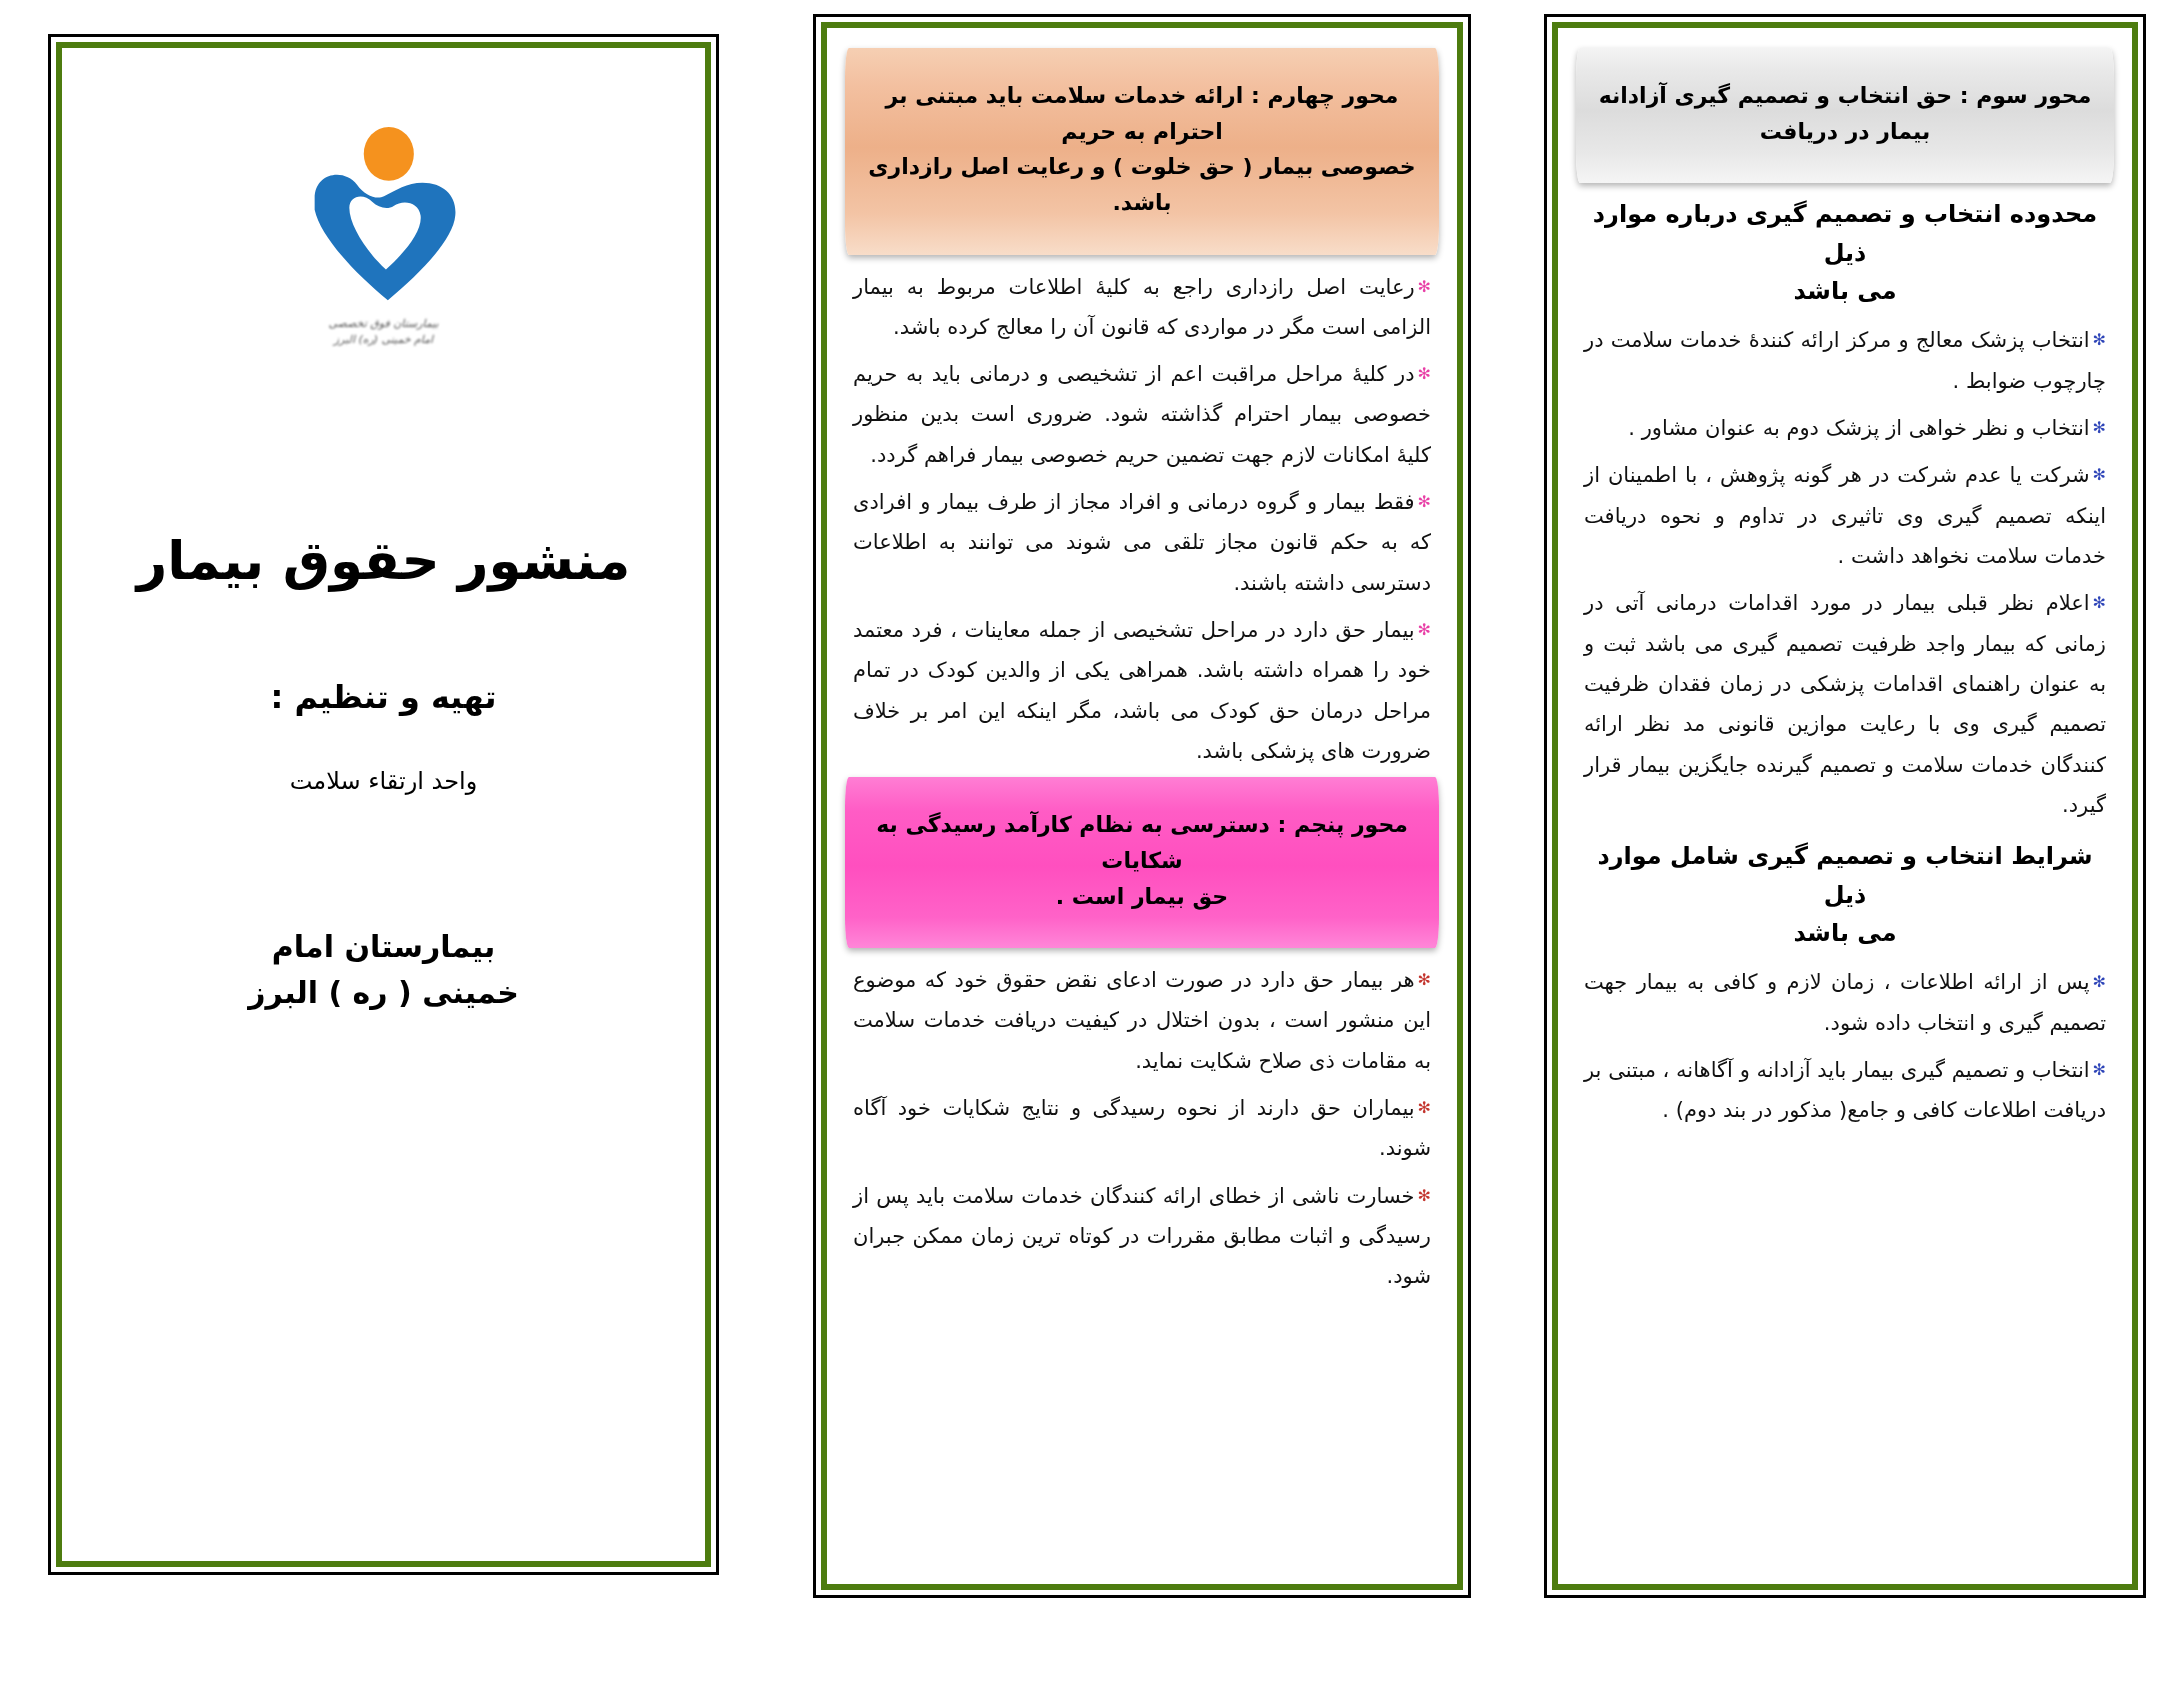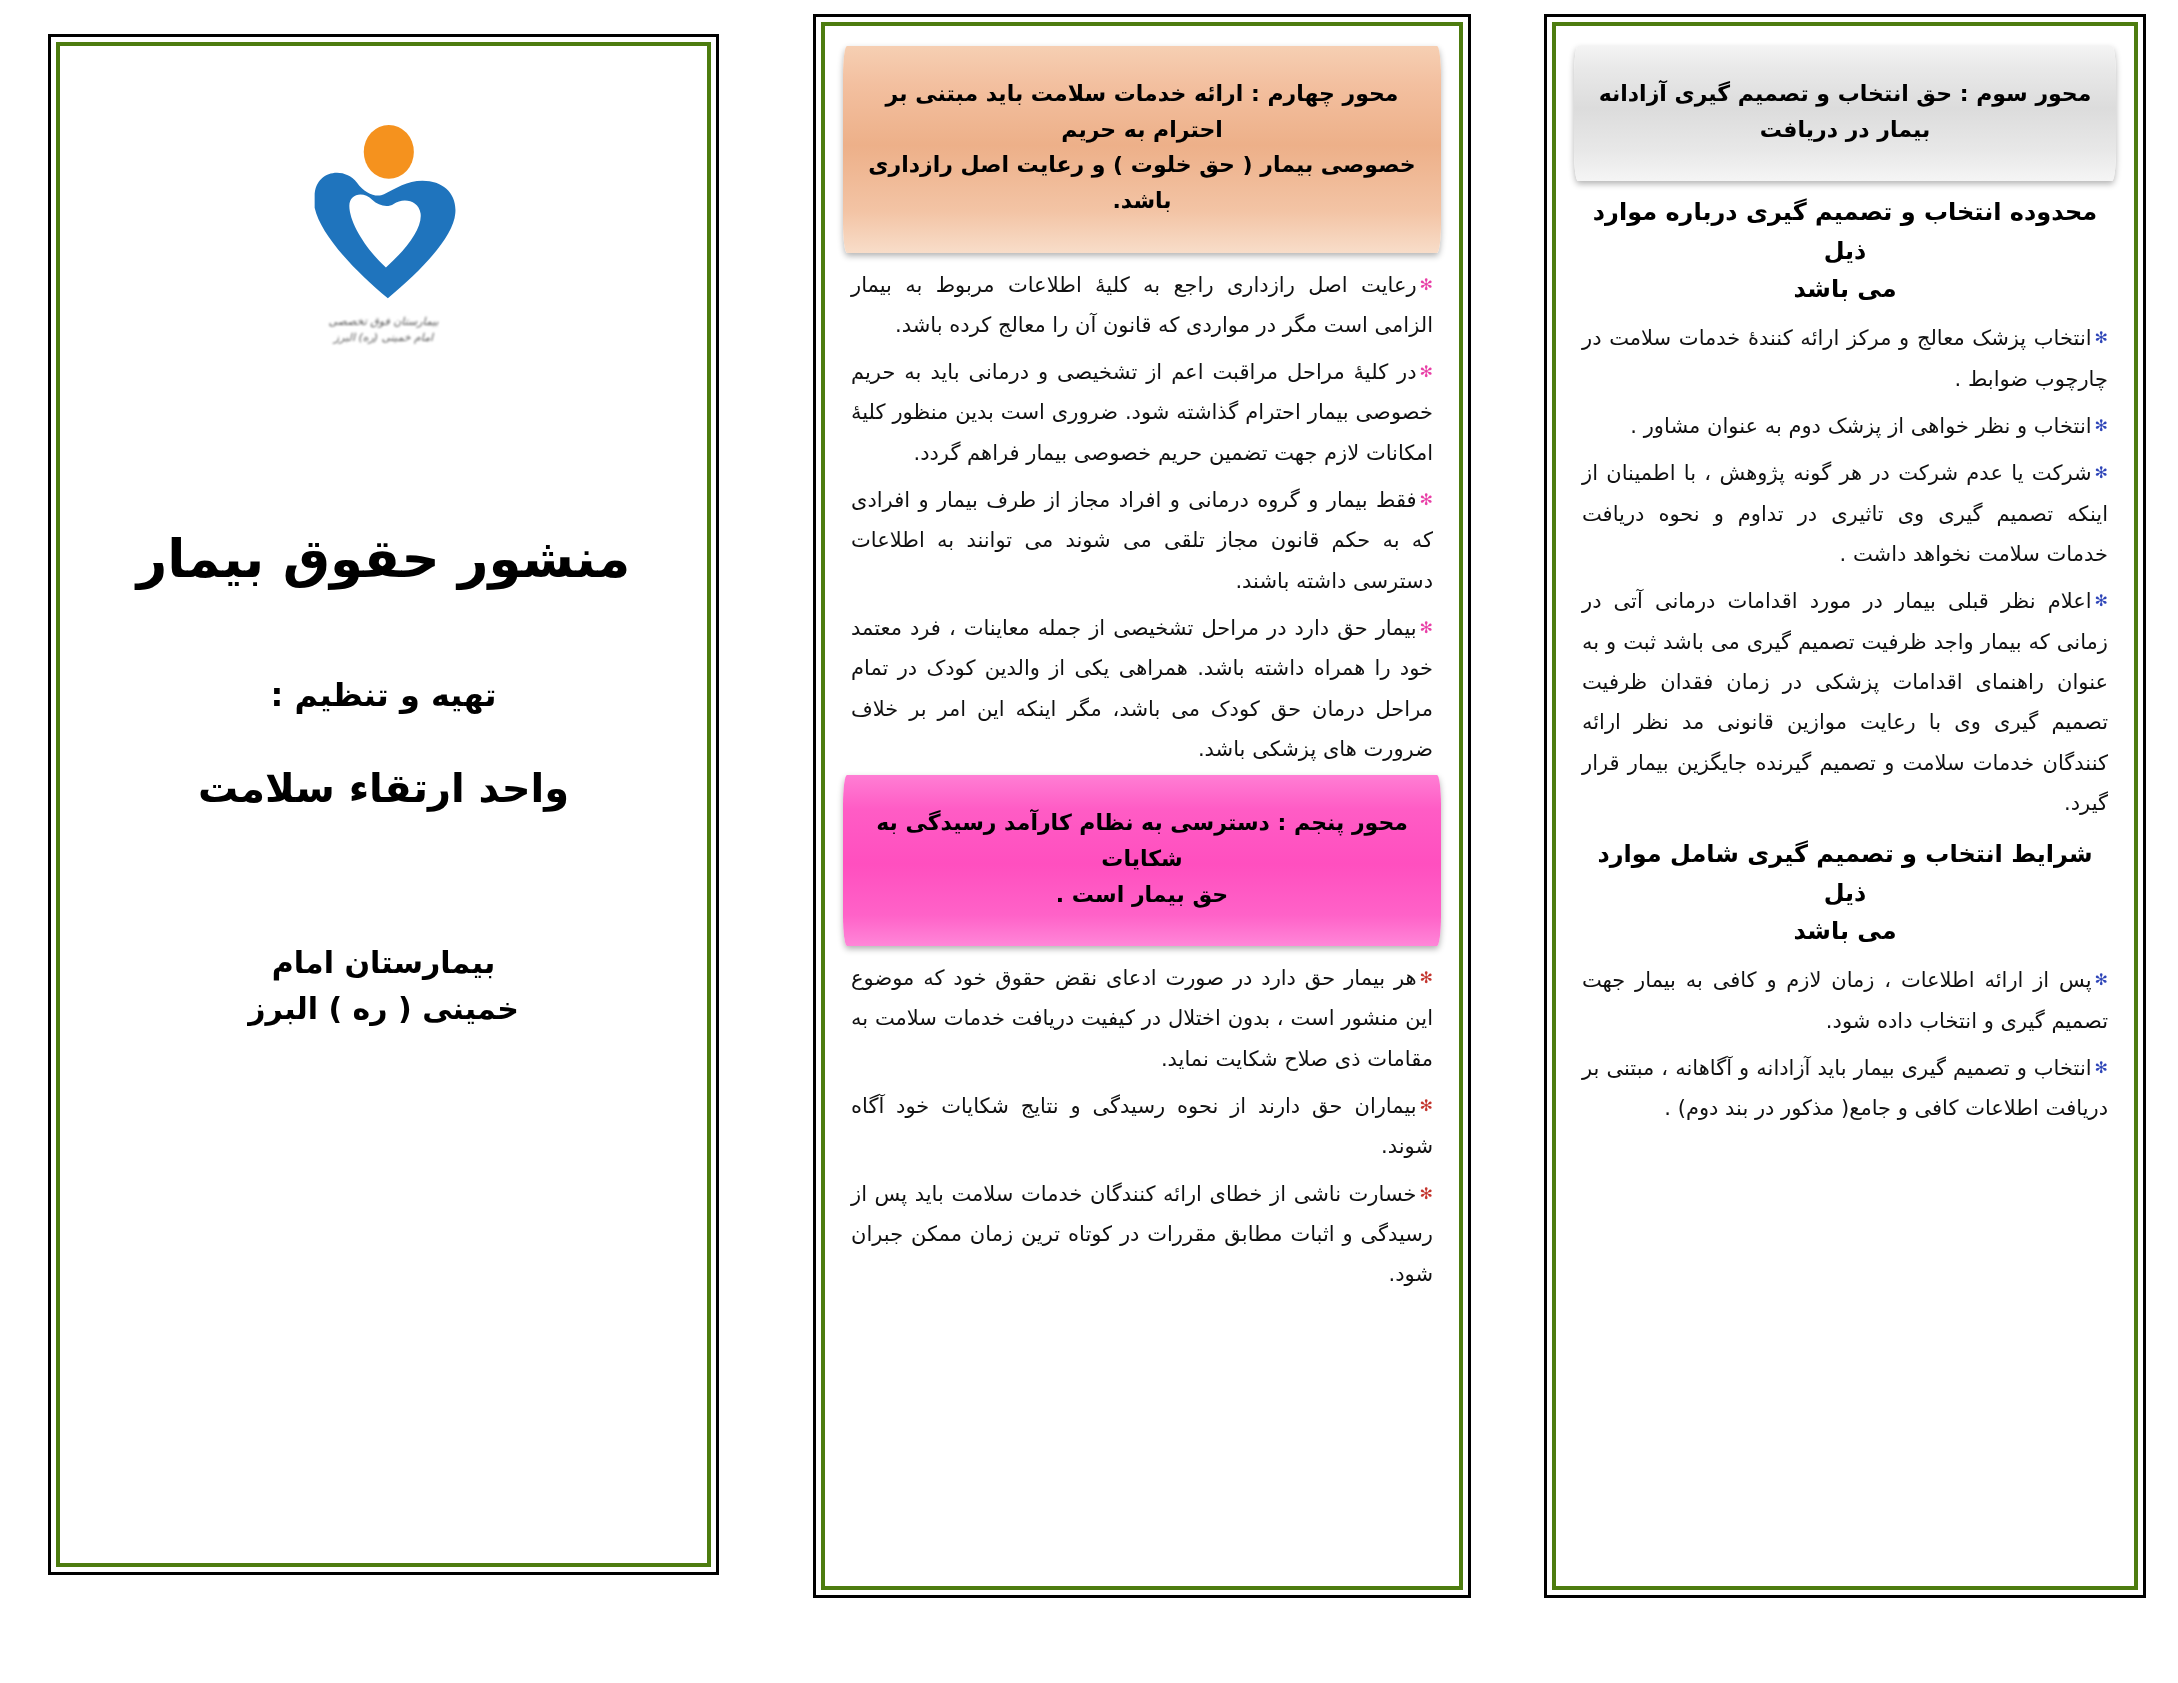--- a/index.html
+++ b/index.html
@@ -22,21 +22,21 @@
     align-items: flex-start;
     justify-content: flex-start;
     gap: 0;
     padding: 0;
   }
 
   
   .panel {
     position: absolute;
     background: #ffffff;
-    border: 4px solid #4d7c0f;
+    border: 6px solid #4d7c0f;
     outline: 3px solid #000000;
     outline-offset: 5px;
     overflow: hidden;
   }
 
   #panel-right  { right: 40px;  top: 22px;  width: 586px;  height: 1568px; }
   #panel-middle { right: 715px; top: 22px;  width: 642px;  height: 1568px; }
   #panel-left   { right: 1467px;top: 42px;  width: 655px;  height: 1525px; }
 
   .panel-inner {
@@ -189,22 +189,22 @@
   .cover-sub1 {
     margin-top: 87px;
     font-size: 32px;
     font-weight: bold;
     text-align: left;
     color: #000000;
     direction: rtl;
   }
   .cover-sub2 {
     margin-top: 51px;
-    font-size: 40px;
-    font-weight: bold;
+    font-size: 24px;
+    font-weight: normal;
     text-align: center;
     color: #000000;
     direction: rtl;
   }
   .cover-hosp {
     margin-top: 129px;
     font-size: 30px;
     font-weight: bold;
     text-align: center;
     line-height: 1.55;

